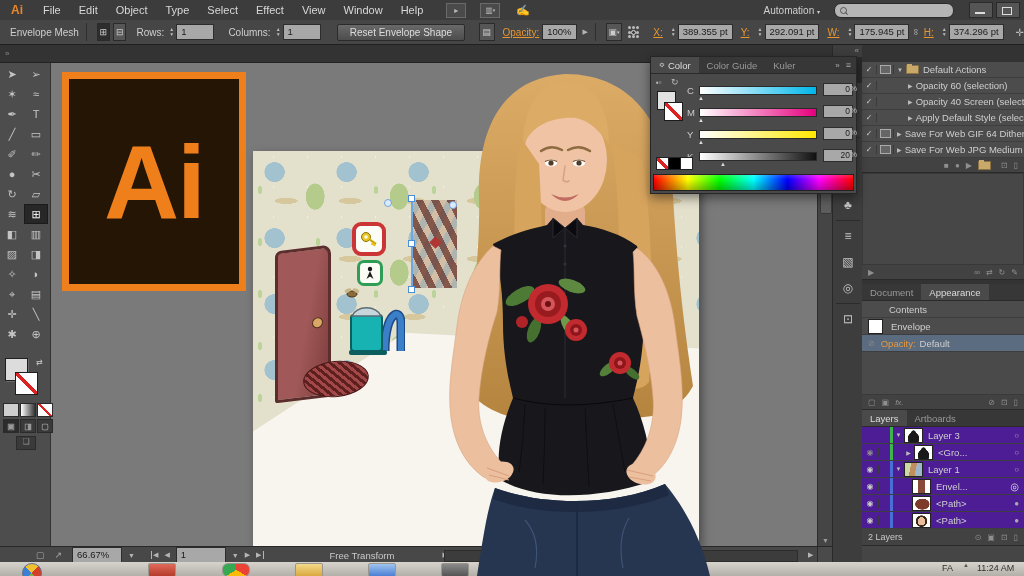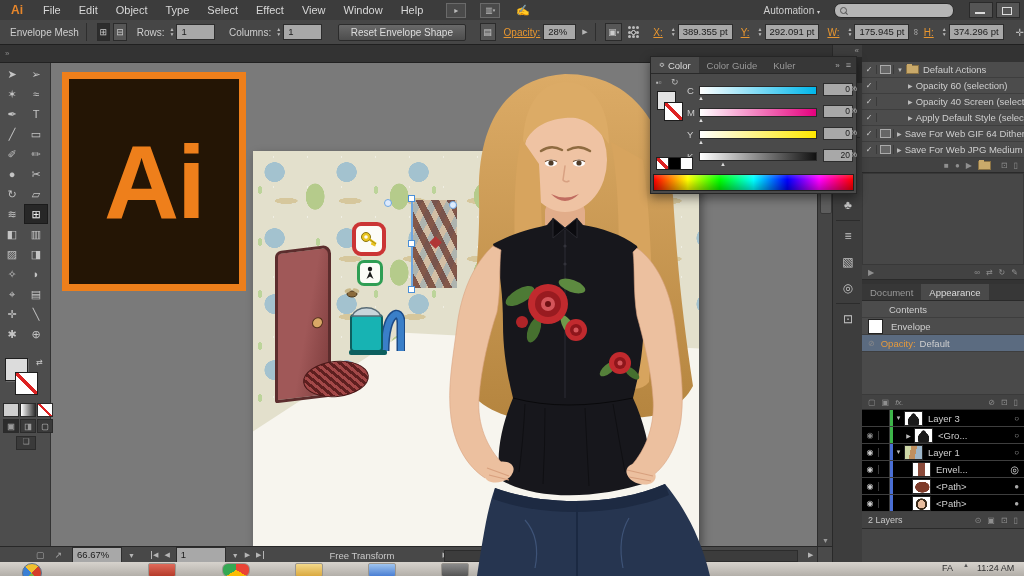--- a/index.html
+++ b/index.html
@@ -97,21 +97,21 @@
   .dlgbox{width:9px;height:7px;border:1px solid #aaa;background:#666}
   .caret{font-size:6px;color:#bbb;margin:0 3px;flex:none}
   .folder{width:11px;height:7px;background:#c9a96a;border:1px solid #8a7244;position:relative;margin-right:4px;flex:none}
   .folder::before{content:"";position:absolute;left:0;top:-2px;width:5px;height:2px;background:#c9a96a}
   .pbottom{height:14px;background:#424242;border-bottom:1px solid #2a2a2a;display:flex;align-items:center;justify-content:flex-end;gap:6px;padding:0 6px;color:#8f8f8f;font-size:8px}
   .empty-list{height:90px;background:#474747;border:1px solid #383838;margin:0}
   .arow{height:16px;border-bottom:1px solid #3e3e3e;display:flex;align-items:center;background:#4c4c4c;padding-left:6px}
   .arow .sw{width:13px;height:13px;background:#fff;border:1px solid #222;margin-right:8px;flex:none}
   .arow.sel{background:#5b6b80}
   .okey{color:#e69a3c;margin-right:4px}
-  .lrow{height:16px;border-bottom:1px solid #3e3e3e;display:flex;align-items:center;background:#000000;overflow:hidden}
+  .lrow{height:16px;border-bottom:1px solid #3e3e3e;display:flex;align-items:center;background:#4c1d95;overflow:hidden}
   .leye{width:16px;border-right:1px solid #3a3a3a;text-align:center;font-size:8px;color:#c9c9c9;flex:none}
   .lspc{width:10px;border-right:1px solid #3a3a3a;height:100%;flex:none}
   .lbar{width:3px;height:100%;flex:none}
   .lcaret{width:11px;font-size:6px;color:#bbb;text-align:center;flex:none}
   .lthumb{width:17px;height:13px;background:#fff;border:1px solid #222;margin-right:5px;flex:none}
   .ltarget{margin-left:auto;margin-right:5px;font-size:8px;color:#aaa}
   .t-fig{background:#fff;background-image:radial-gradient(circle at 50% 28%,#1a1a1a 0 2px,transparent 2.5px),radial-gradient(ellipse at 50% 75%,#1a1a1a 0 45%,transparent 50%)}
   .t-scene{background:linear-gradient(100deg,#cfd9a8 32%,#bf8f5f 32% 62%,#9db6c9 62%)}
   .t-door{background:#fff;background-image:linear-gradient(90deg,transparent 30%,#8a4a3a 30% 72%,transparent 72%)}
   .t-shape{background:#fff;background-image:radial-gradient(ellipse at 55% 55%,#7e3b2a 0 52%,transparent 56%)}
@@ -190,21 +190,21 @@
   <span class="field" style="width:42px">1</span>
   <span class="cb-label" style="margin-left:14px">Columns:</span>
   <span class="stepper">
       <span>▲</span>
       <span>▼</span>
     </span>
   <span class="field" style="width:42px">1</span>
   <span class="cbbtn" style="margin-left:16px">Reset Envelope Shape</span>
   <span class="sqbtn" style="margin-left:14px;width:20px">▤</span>
   <span class="olabel">Opacity:</span>
-  <span class="field" style="width:34px">28%</span>
+  <span class="field" style="width:34px">100%</span>
   <span class="navb">▶</span>
   <span class="cb-sep"></span>
   <span class="sqbtn" style="width:22px">
       <span>▣</span>
       <span style="font-size:5px">▾</span>
     </span>
   <span class="refgrid">
       <i></i>
       <i></i>
       <i></i>
@@ -451,20 +451,24 @@
     <span style="margin-right:auto;display:flex;gap:6px">
       <span>▢</span>
       <span>▣</span>
       <span style="font-style:italic">fx.</span>
     </span>
     <span>⊘</span>
     <span>⊡</span>
     <span>▯</span>
   </div>
 
+  <div class="ptabs">
+    <span class="ptab active">Layers</span>
+    <span class="ptab">Artboards</span>
+  </div>
   <div class="lrow">
     <span class="leye"></span>
       <span class="lspc"></span>
     <span class="lbar" style="background:#3db54a"></span>
     <span class="lcaret">▼</span>
     <span class="lthumb t-fig"></span>
     <span>Layer 3</span>
     <span class="ltarget">○</span>
   </div>
   <div class="lrow">

